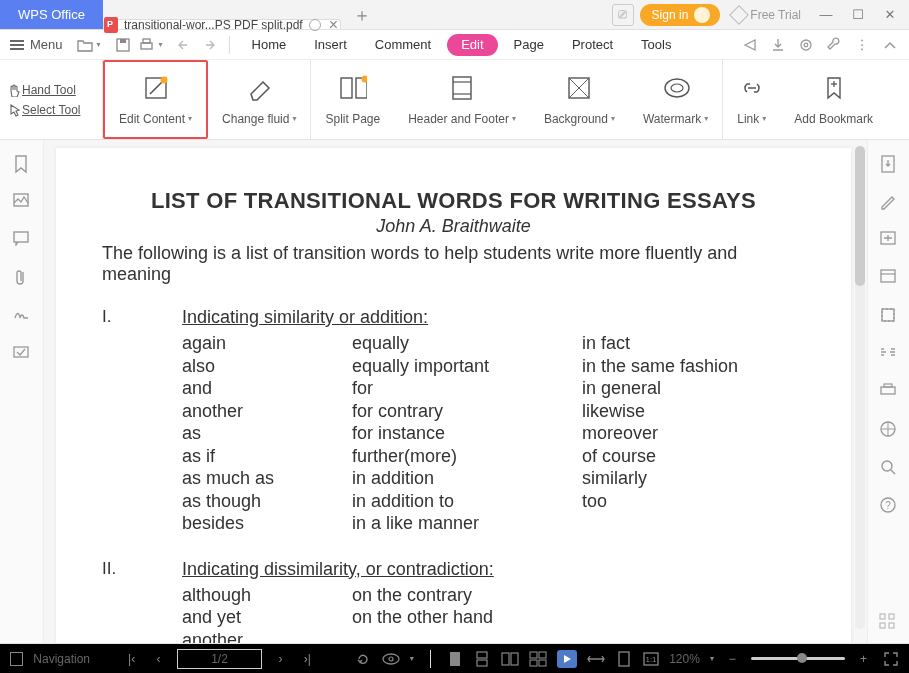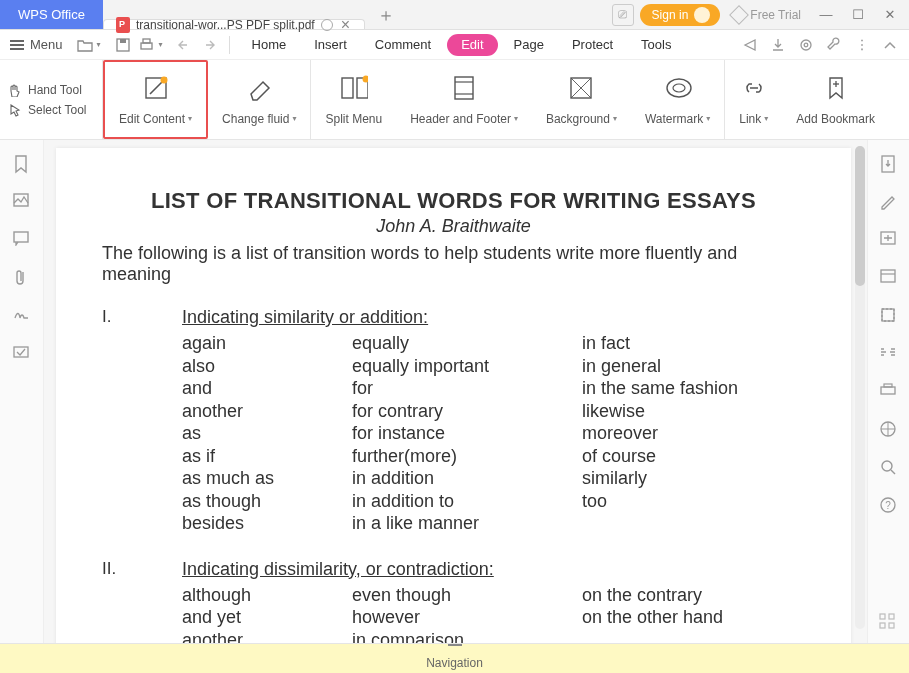--- a/index.html
+++ b/index.html
@@ -1,21 +1,21 @@
 <!DOCTYPE html>
 <html><head>
 <meta charset="utf-8">
 <style>
   * { box-sizing: border-box; margin: 0; padding: 0; font-family: -apple-system, "Segoe UI", Arial, sans-serif; }
   body { width: 909px; height: 673px; overflow: hidden; background: #fff; font-size: 13px; color: #333; }
 
   
   .titlebar { height: 30px; display: flex; align-items: stretch; background: #f3f3f3; border-bottom: 1px solid #e0e0e0; }
   .wps-badge { background: #5a7ff0; color: #fff; padding: 0 18px; display: flex; align-items: center; font-size: 13px; }
-  .tab { display: flex; align-items: center; gap: 6px; padding: 0 12px; background: #fff; border: 1px solid #ddd; border-bottom: none; margin-top: 19px; border-radius: 4px 4px 0 0; }
+  .tab { display: flex; align-items: center; gap: 6px; padding: 0 0; background: #fff; border: 1px solid #ddd; border-bottom: none; margin-top: 19px; border-radius: 4px 4px 0 0; }
   .tab .pdf-icon { width: 14px; height: 16px; background: #e94f4f; border-radius: 2px; display: inline-block; position: relative; }
   .tab .pdf-icon::after{content:"P";color:#fff;font-size:9px;position:absolute;left:3px;top:2px;font-weight:bold;}
   .tab-title { font-size: 12px; color: #444; max-width: 180px; white-space: nowrap; }
   .tab .cloud { width:12px;height:12px;border:1.2px solid #aaa;border-radius:50%;display:inline-block; }
   .tab-close { font-size: 16px; color:#888; padding:0 2px;}
   .newtab { display:flex;align-items:center;padding:0 12px;color:#888;font-size:18px; }
   .titlebar-right { margin-left:auto; display:flex; align-items:center; gap:6px; padding-right:6px;}
   .icon-box { width:22px;height:22px;border:1px solid #ccc;border-radius:3px;display:flex;align-items:center;justify-content:center;color:#999;font-size:11px; }
   .signin { background:#f9a825;color:#fff;border-radius:12px;padding:3px 10px 3px 12px;display:flex;align-items:center;gap:6px;font-size:12px; }
   .signin .avatar{width:16px;height:16px;border-radius:50%;background:#fff3d6;display:inline-block;}
@@ -32,21 +32,21 @@
   .menurow .caret{font-size:8px;color:#888;margin:0 8px 0 -2px;}
   .divider-v{width:1px;height:18px;background:#ddd;margin:0 6px;}
   .menutab{padding:0 12px;color:#333;font-size:13px;line-height:30px;}
   .menutab.edit{background:#ec4899;color:#fff;border-radius:12px;padding:1px 14px;line-height:20px;height:22px;display:flex;align-items:center;}
   .menurow-right{margin-left:auto;display:flex;gap:10px;align-items:center;}
   .menurow-right .ri{width:18px;height:18px;color:#888;display:flex;align-items:center;justify-content:center;}
 
   
   .ribbon{height:80px;display:flex;align-items:stretch;background:#fff;border-bottom:1px solid #e5e5e5;}
   .toolcol{width:102px;display:flex;flex-direction:column;justify-content:center;gap:6px;padding:0 8px;}
-  .tool-row{display:flex;align-items:flex-end;gap:6px;font-size:12px;color:#555;}
+  .tool-row{display:flex;align-items:flex-end;font-size:12px;color:#555;text-decoration:underline;}
   .cursor-ic{width:14px;height:14px;display:inline-block;}
   .rvdiv{width:1px;background:#e5e5e5;}
   .ribbtn{display:flex;flex-direction:column;align-items:center;justify-content:center;padding:6px 14px;gap:10px;}
   .ribbtn .ric{width:28px;height:28px;display:flex;align-items:center;justify-content:center;}
   .ribbtn .lbl{font-size:12px;color:#555;display:flex;align-items:center;gap:3px;}
   .caret-d{font-size:8px;color:#888;}
   .highlight{border:2.5px solid #e94f4f;border-radius:2px;}
 
   
   .main{display:flex;height:calc(100% - 30px - 30px - 80px - 30px);}
@@ -62,21 +62,21 @@
   .sec-body{flex:1;margin-left:20px;}
   .sec-title{font-size:18px;text-decoration:underline;margin-bottom:4px;}
   .cols{display:flex;}
   .col{font-size:18px;line-height:1.25;}
   .col1{width:170px;}.col2{width:230px;}.col3{flex:1;}
   .scroll-v{position:absolute;right:2px;top:6px;width:10px;height:96%;background:#eee;border-radius:5px;}
   .scroll-thumb{width:100%;height:140px;background:#ccc;border-radius:5px;}
   .rightbar{width:42px;background:#fafafa;border-left:1px solid #eee;display:flex;flex-direction:column;align-items:center;gap:18px;padding-top:14px;}
 
   
-  .status{height:30px;border-top:1px solid #e5e5e5;display:flex;align-items:center;gap:10px;padding:0 10px;font-size:12px;color:#666;background:#fef9c3;flex-direction:column;}
+  .status{height:30px;border-top:1px solid #e5e5e5;display:flex;align-items:center;gap:10px;padding:0 10px;font-size:12px;color:#666;background:#000000;}
   .navic{width:14px;height:14px;border:1.3px solid #888;}
   .pagebox{border:1px solid #ccc;width:90px;height:20px;text-align:center;display:flex;align-items:center;justify-content:center;}
   .status .sicon{width:18px;height:18px;color:#888;display:flex;align-items:center;justify-content:center;}
   .play{width:22px;height:18px;background:#4f7ac7;border-radius:3px;display:flex;align-items:center;justify-content:center;color:#fff;}
   .zoom-track{width:100px;height:3px;background:#ccc;position:relative;border-radius:2px;}
   .zoom-thumb{width:10px;height:10px;background:#888;border-radius:50%;position:absolute;top:-4px;left:46px;}
   svg{display:block;}
 </style>
 </head>
 <body>
@@ -232,21 +232,21 @@
 
   <div class="ribbtn">
     <div class="ric">
         <svg width="30" height="28">
           <rect x="2" y="4" width="11" height="20" fill="none" stroke="#555" stroke-width="1.4"></rect>
           <rect x="17" y="4" width="11" height="20" fill="none" stroke="#555" stroke-width="1.4"></rect>
           <circle cx="26" cy="5" r="3.5" fill="#f9a825"></circle>
         </svg>
       </div>
     <div class="lbl">
-        <span>Split Menu</span>
+        <span>Split Page</span>
       </div>
   </div>
 
   <div class="ribbtn">
     <div class="ric">
         <svg width="24" height="28">
           <rect x="3" y="3" width="18" height="22" fill="none" stroke="#555" stroke-width="1.4"></rect>
           <line x1="3" y1="8" x2="21" y2="8" stroke="#555" stroke-width="1.2"></line>
           <line x1="3" y1="20" x2="21" y2="20" stroke="#555" stroke-width="1.2"></line>
         </svg>
@@ -375,47 +375,42 @@
                 <div>for</div>
                 <div>for contrary</div>
                 <div>for instance</div>
                 <div>further(more)</div>
                 <div>in addition</div>
                 <div>in addition to</div>
                 <div>in a like manner</div>
               </div>
             <div class="col col3" id="s0c3">
                 <div>in fact</div>
+                <div>in the same fashion</div>
                 <div>in general</div>
-                <div>in the same fashion</div>
                 <div>likewise</div>
                 <div>moreover</div>
                 <div>of course</div>
                 <div>similarly</div>
                 <div>too</div>
               </div>
           </div>
         </div>
       </div>
 
       <div class="section">
         <div class="roman">II.</div>
         <div class="sec-body">
           <div class="sec-title">Indicating dissimilarity, or contradiction:</div>
           <div class="cols">
             <div class="col col1" id="s1c1">
                 <div>although</div>
                 <div>and yet</div>
                 <div>another</div>
               </div>
-            <div class="col col2" id="s1c2">
-                <div>even though</div>
-                <div>however</div>
-                <div>in comparison</div>
-              </div>
             <div class="col col3" id="s1c3">
                 <div>on the contrary</div>
                 <div>on the other hand</div>
               </div>
           </div>
         </div>
       </div>
     </div>
     <div class="scroll-v">
         <div class="scroll-thumb"></div>

